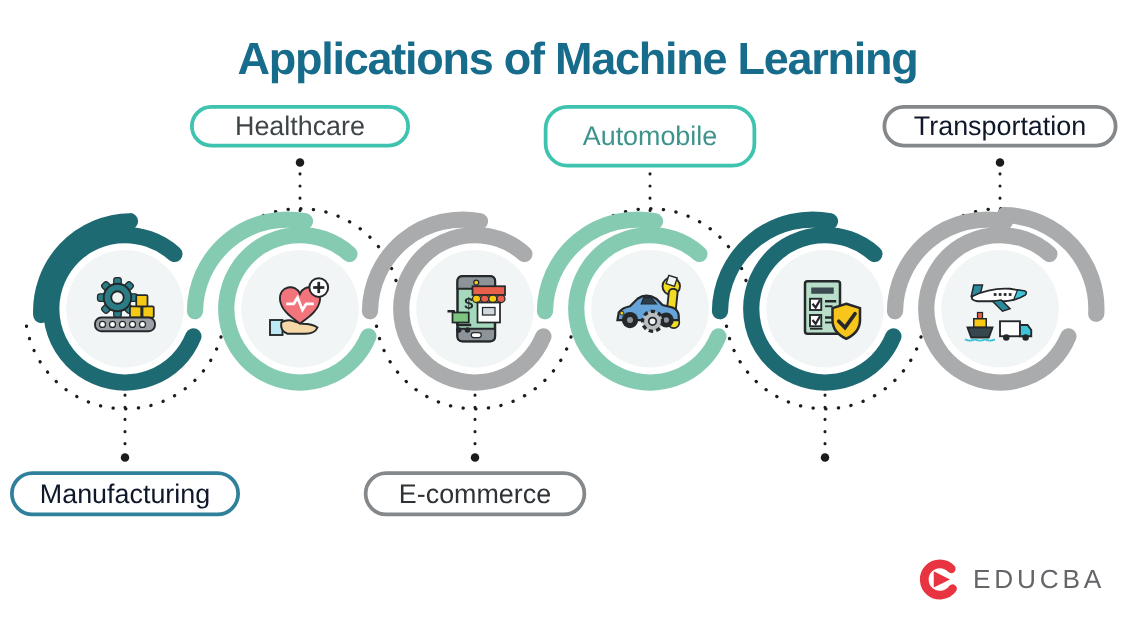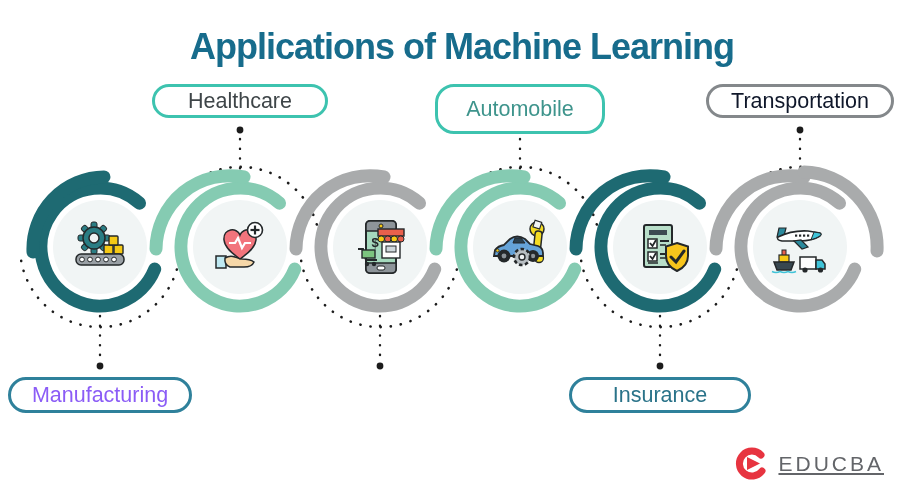--- a/index.html
+++ b/index.html
@@ -7,21 +7,21 @@
          font-family:"Liberation Sans","DejaVu Sans",sans-serif;}
   .title{position:absolute;left:0;top:14px;width:900px;text-align:center;
          font-size:36px;font-weight:700;letter-spacing:-1px;color:#176c8c;margin:12px;}
   .diagram-svg{position:absolute;left:0;top:0;}
   .pill{position:absolute;display:flex;align-items:center;justify-content:center;
         background:#fff;border-radius:19px;font-size:21.5px;box-sizing:border-box;}
   .pill.teal-bright{border:3px solid #3DC3AF;}
   .pill.teal-dark{border:3px solid #2F819B;}
   .pill.gray{border:3px solid #84888B;}
   .logo{position:absolute;right:16px;top:444px;display:flex;align-items:center;gap:7px;}
-  .logo-text{font-size:21px;color:#636569;letter-spacing:3px;font-weight:400;text-decoration:underline;}
+  .logo-text{font-size:21px;color:#636569;letter-spacing:3px;font-weight:400;}
 </style>
 </head>
 <body>
 
 <div class="stage">
 
   <h1 class="title">Applications of Machine Learning</h1>
 
   <svg class="diagram-svg" width="900" height="500" viewBox="0 0 900 500">
 
@@ -178,24 +178,24 @@
       <rect x="11" y="40" width="10" height="7" fill="#f6c915" stroke="#24282a" stroke-width="1.2"></rect>
       <polygon points="6,47 26,47 23,55 9,55" fill="#37474f" stroke="#24282a" stroke-width="1.5"></polygon>
       <path d="M4 56.5 Q8 58.5 12 56.5 Q16 58.5 20 56.5 Q24 58.5 28 56.5" fill="none" stroke="#3fc3d8" stroke-width="1.5"></path>
       <rect x="32" y="42" width="16" height="12" fill="#fdfdfd" stroke="#24282a" stroke-width="1.5"></rect>
       <path d="M48 45 L54 45 L57 49 L57 54 L48 54 Z" fill="#3fc3d8" stroke="#24282a" stroke-width="1.5"></path>
       <circle cx="37" cy="55" r="2.6" fill="#24282a"></circle>
         <circle cx="52.5" cy="55" r="2.6" fill="#24282a"></circle>
     </g>
   </svg>
 
-  <div class="pill teal-dark" style="left:8px;top:377px;width:184px;height:36px;color:#8b5cf6;">Manufacturing</div>
+  <div class="pill teal-dark" style="left:8px;top:377px;width:184px;height:36px;color:#0f172a;">Manufacturing</div>
   <div class="pill teal-bright" style="left:152px;top:84px;width:176px;height:34px;color:#3E4548;">Healthcare</div>
+  <div class="pill gray" style="left:291px;top:377px;width:178px;height:36px;color:#2F3335;">E-commerce</div>
   <div class="pill teal-bright" style="left:435px;top:84px;width:170px;height:50px;color:#3E948C;">Automobile</div>
-  <div class="pill teal-dark" style="left:569px;top:377px;width:182px;height:36px;color:#2A7389;">Insurance</div>
   <div class="pill gray" style="left:706px;top:84px;width:188px;height:34px;color:#0f172a;">Transportation</div>
 
   <div class="logo">
     <svg width="38" height="40" viewBox="0 0 36 40">
       <path d="M27 11 A 12.5 12.5 0 1 0 28 27" stroke="#E73440" stroke-width="7" fill="none" stroke-linecap="round"></path>
       <path d="M13 13 L26 19.5 L13 26 Z" fill="#E73440"></path>
     </svg>
     <span class="logo-text">EDUCBA</span>
   </div>
 

